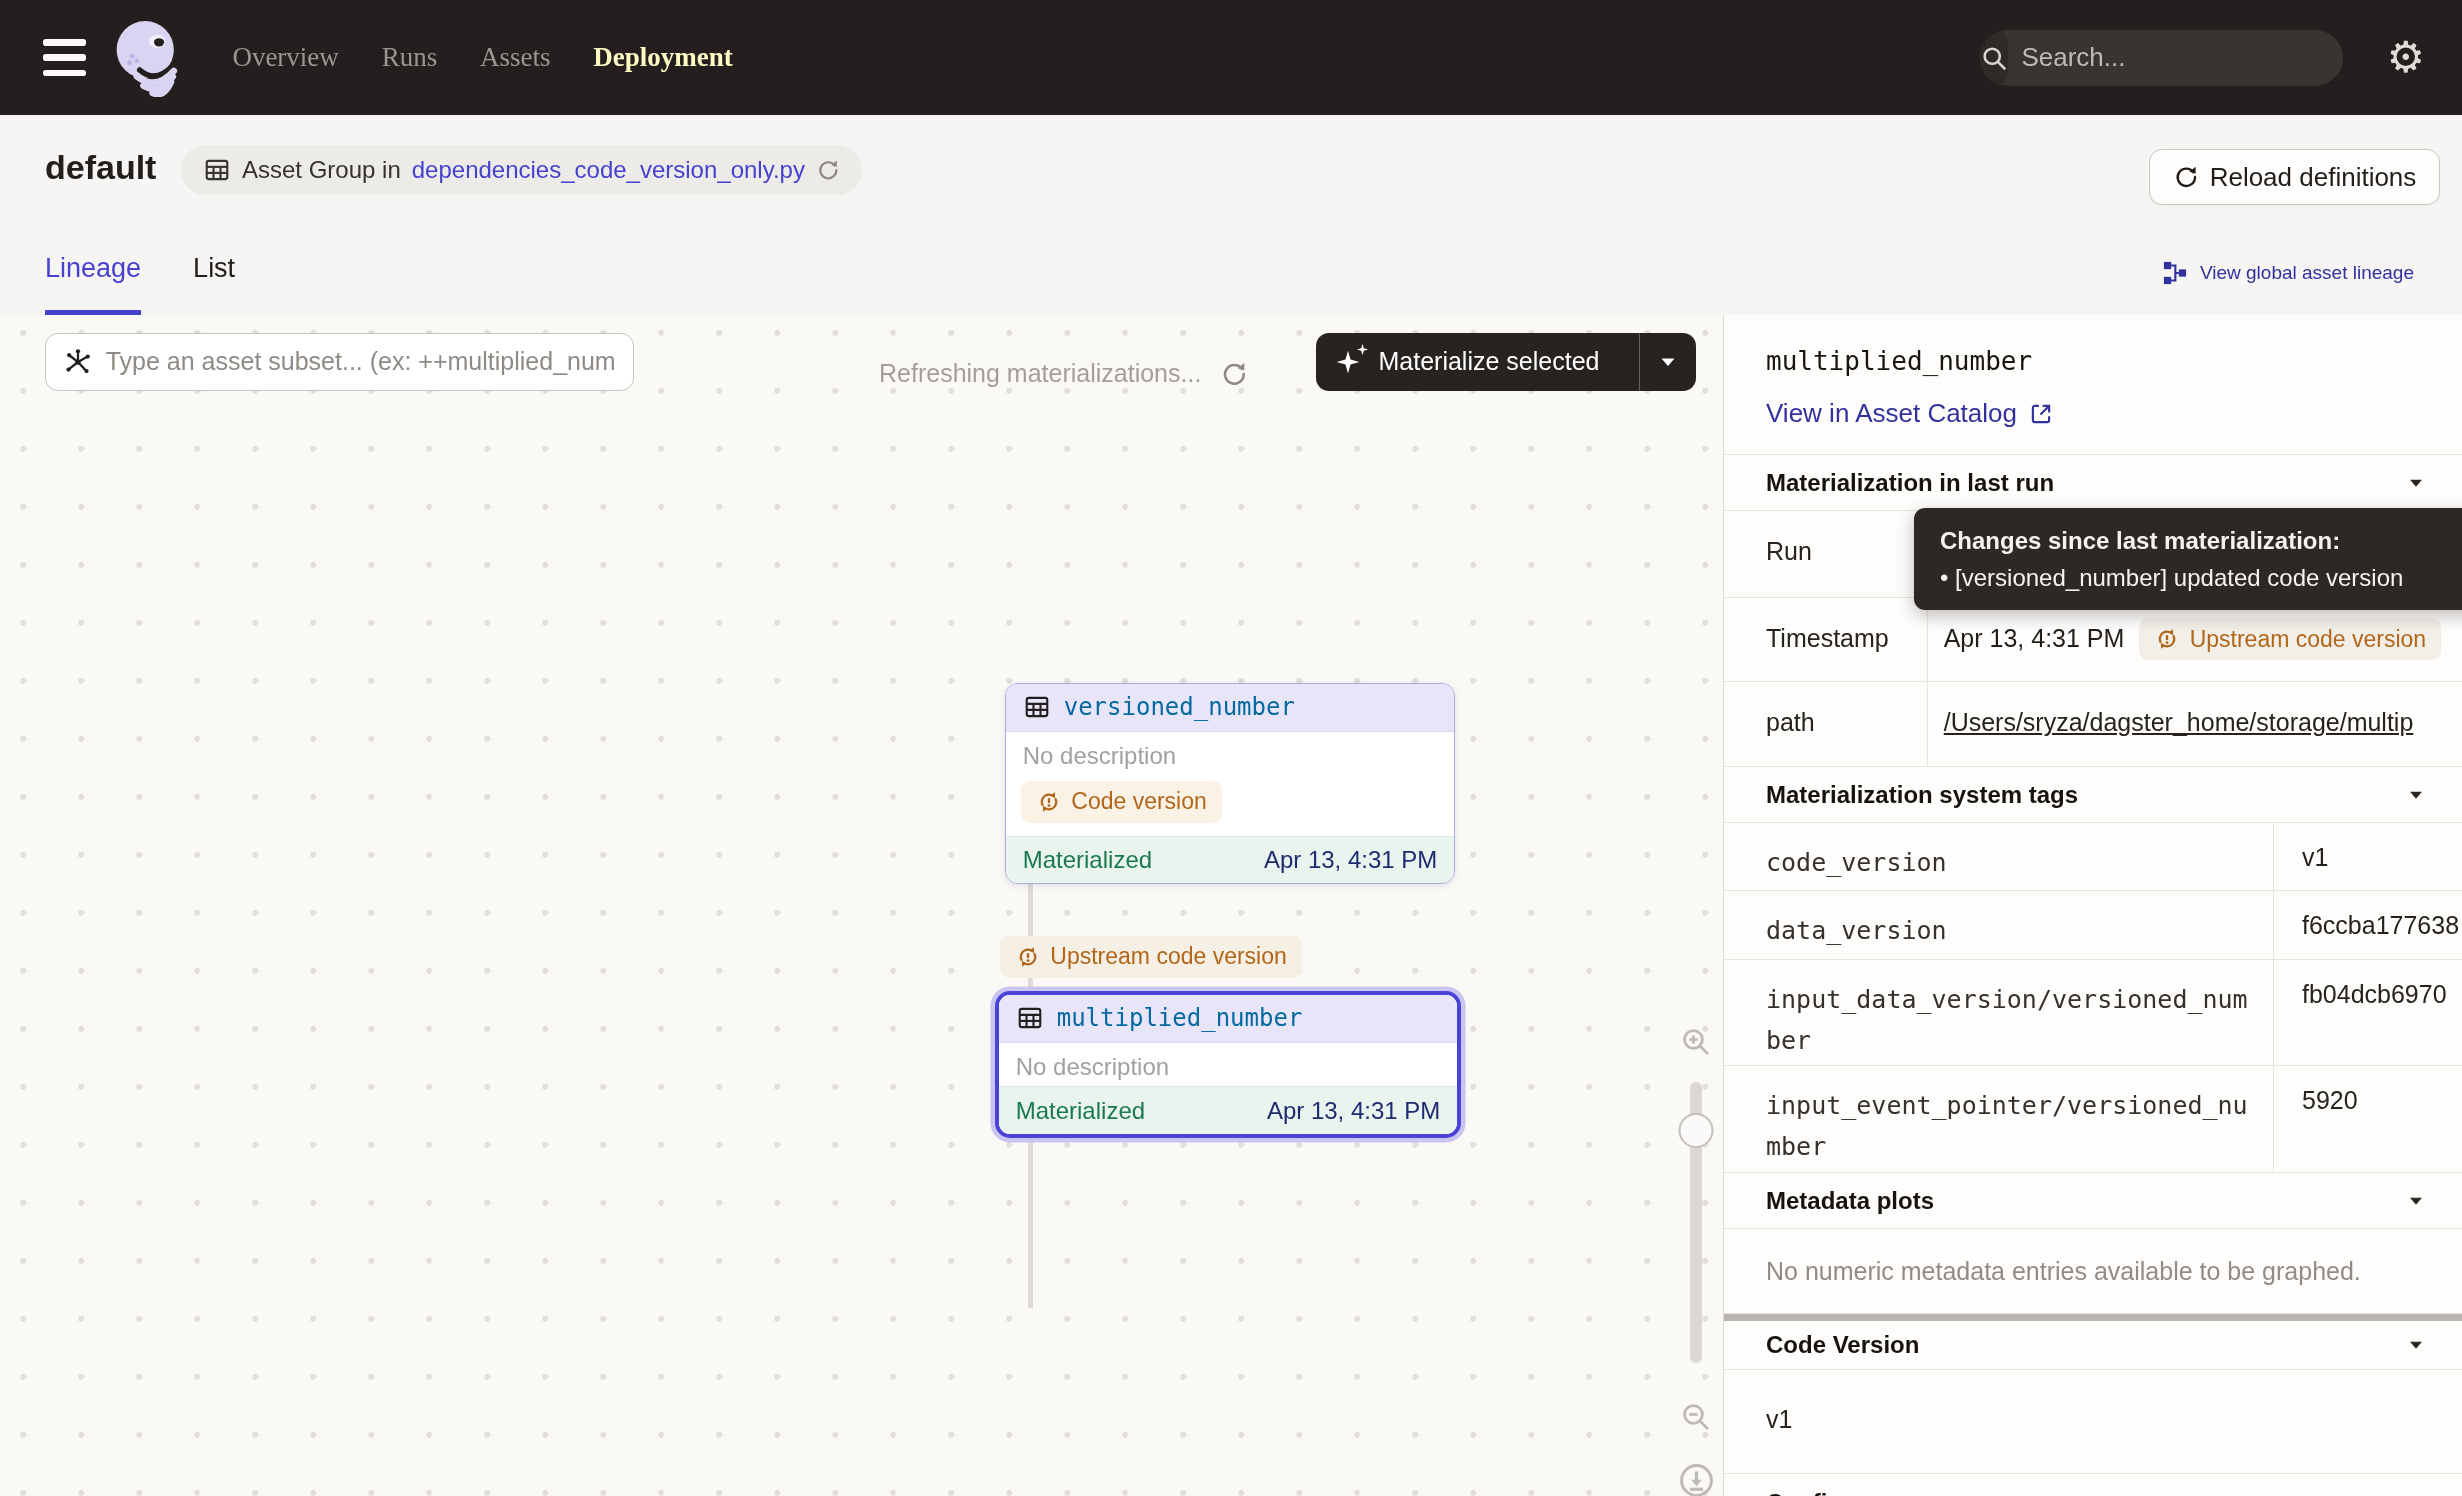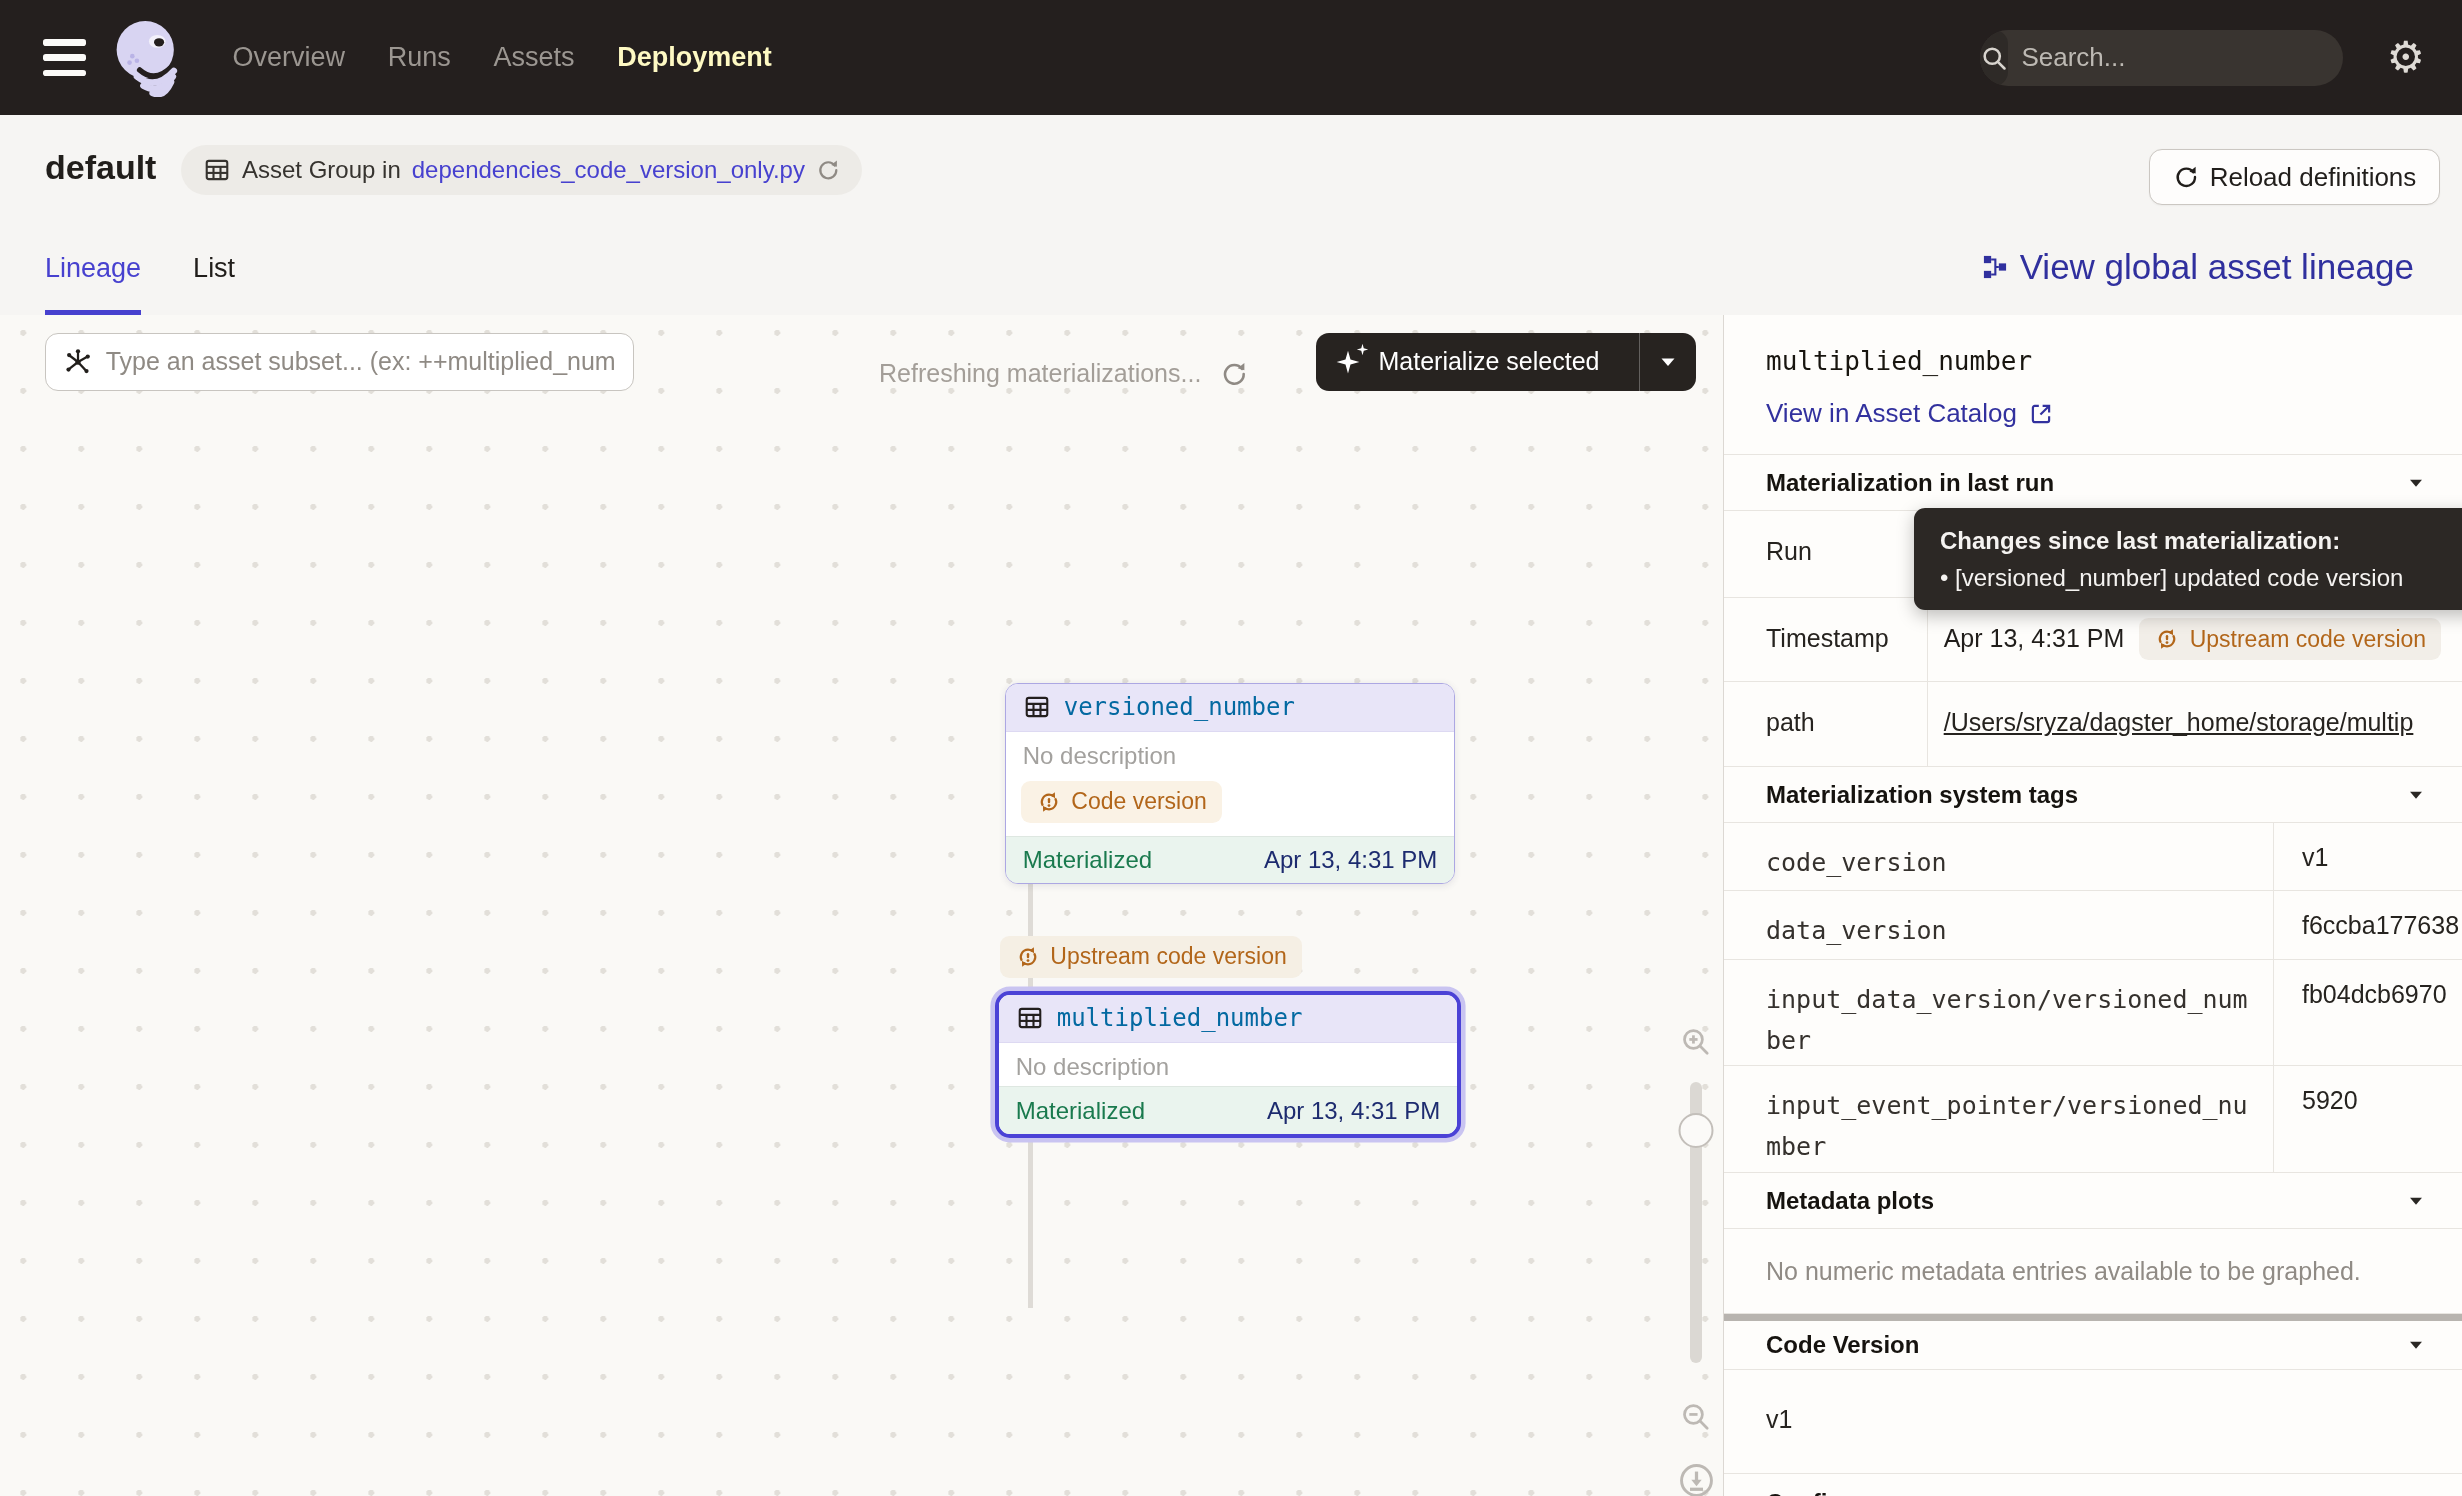--- a/index.html
+++ b/index.html
@@ -7,21 +7,21 @@
   body { font-family:"Liberation Sans", sans-serif; color:#211E1B; }
   .screen { position:relative; width:2462px; height:1497px; background:#F6F5F3; overflow:hidden; }
   svg.ic { display:block; }
 
   
   .topnav { position:absolute; left:0; top:0; width:2462px; height:115px; background:#241F1E;
             display:flex; align-items:center; padding:0 37px 0 43px; }
   .hamburger { width:43px; height:37px; display:flex; flex-direction:column; justify-content:space-between; cursor:pointer; }
   .hamburger span { display:block; height:6.5px; background:#FBFAF8; border-radius:2.8px; }
   .logo { margin-left:26px; width:72px; height:78px; }
-  .navitems { display:flex; gap:28px; margin-left:41px; }
+  .navitems { display:flex; gap:28px; margin-left:41px;font-family:Liberation Serif, serif; }
   .navitem { font-size:27px; font-weight:500; color:#9B9691; padding:9.3px 7.4px; cursor:pointer; }
   .navitem.active { color:#fef9c3; font-weight:700; }
   .spacer { flex:1; }
   .searchpill { width:363px; height:56px; background:#393430; border-radius:29px; display:flex; align-items:center; overflow:hidden; }
   .searchpill .lens-wrap { width:59px; height:56px; border-radius:29px; background:#2E2A27; display:flex; align-items:center; justify-content:center; color:#D8D4CE; }
   .searchpill input { flex:1; background:transparent; border:none; outline:none; color:#E8E5E0; font-size:26px; font-family:"Liberation Sans", sans-serif; padding-left:13px; }
   .searchpill input::placeholder { color:#BDB9B3; }
   .gear { margin-left:43px; font-size:43px; color:#DFDBD6; line-height:1; cursor:pointer; }
 
   
@@ -31,21 +31,21 @@
                  display:flex; align-items:center; gap:11px; padding:0 22px; font-size:24px; color:#36332F; }
   .group-badge .file-link { color:#4741CF; cursor:pointer; }
   .group-badge .rf { color:#8F8A84; }
   .reload-btn { position:absolute; left:2149px; top:34px; width:291px; height:56px; background:#FEFDFC;
                 border:0.9px solid #CBC7C2; border-radius:13px; display:flex; align-items:center; justify-content:center;
                 gap:11px; font-size:26px; color:#211E1B; cursor:pointer; box-shadow:0 0.9px 1.9px rgba(0,0,0,0.04); }
   .tabs { position:absolute; left:45px; bottom:0; display:flex; gap:52px; }
   .tab { font-size:27px; font-weight:500; padding-bottom:26px; cursor:pointer; color:#211E1B; border-bottom:5.6px solid transparent; }
   .tab.active { color:#4741CF; border-bottom-color:#4741CF; }
   .global-link { position:absolute; right:48px; bottom:28px; display:flex; align-items:center; gap:11px;
-                 color:#30309E; font-size:35px; cursor:pointer; }
+                 color:#30309E; font-size:19px; cursor:pointer; }
 
   
   .canvas { position:absolute; left:0; top:315px; width:1723px; height:1181px; background-color:#FAF9F6;
             background-image:radial-gradient(circle at 2.8px 2.8px, #E2DFD9 2.8px, transparent 3.1px);
             background-size:58px 58px; background-position:20.4px 15px; overflow:hidden; }
 
   .subset-input { position:absolute; left:45px; top:17.6px; width:589px; height:58px; background:#FFFFFF;
                   border:0.9px solid #C8C5C0; border-radius:13px; display:flex; align-items:center; padding:0 16.7px; gap:13px; }
   .subset-input svg { color:#211E1B; flex:none; }
   .subset-input input { flex:1; min-width:0; border:none; outline:none; font-size:25px; font-family:"Liberation Sans", sans-serif; color:#211E1B; background:transparent; }

